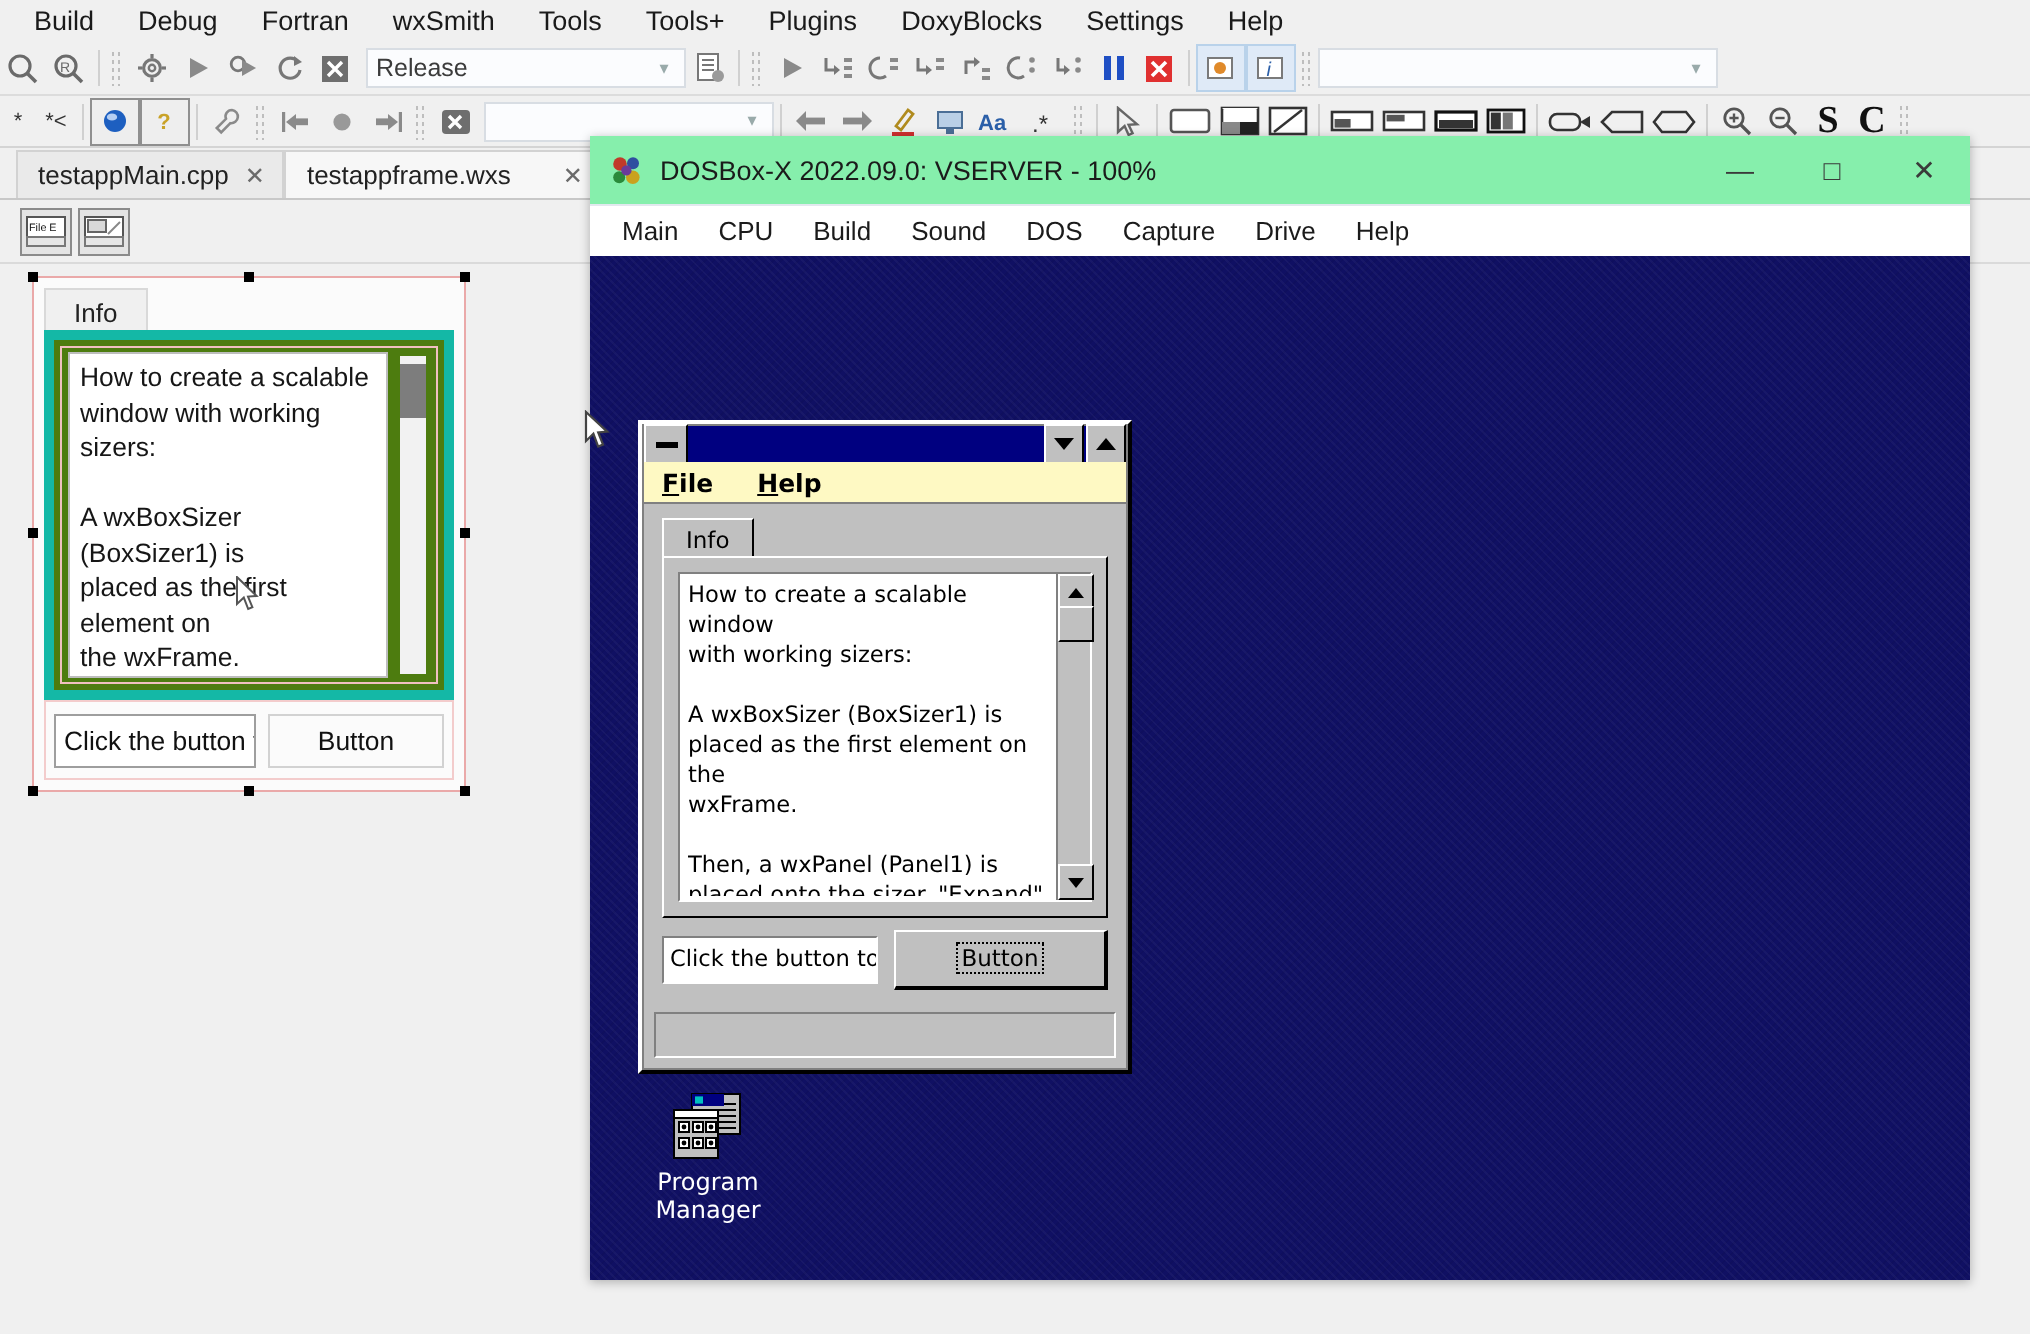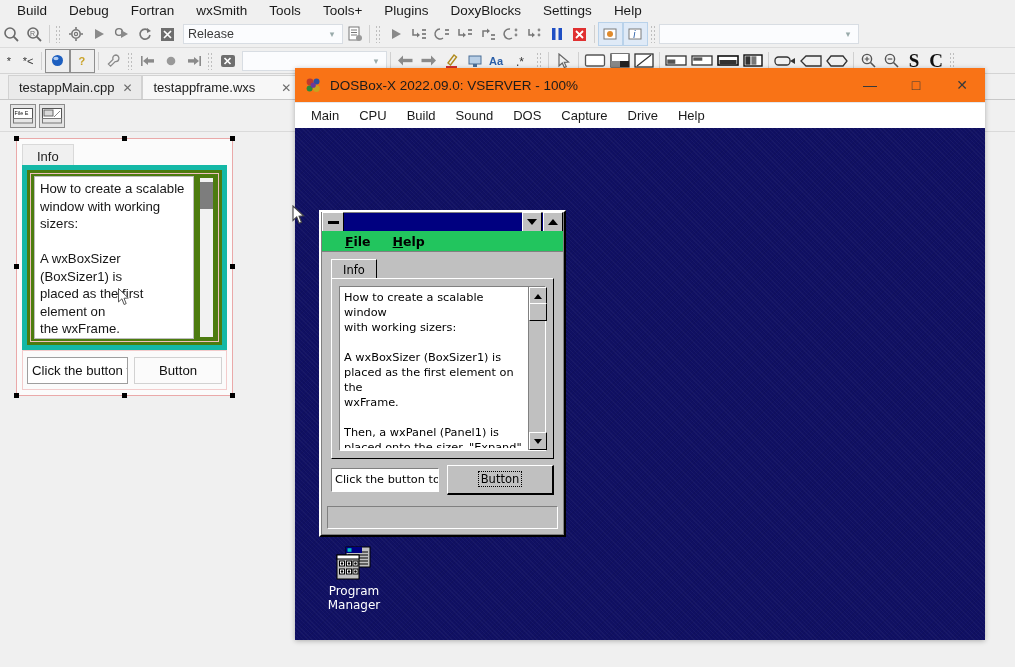--- a/index.html
+++ b/index.html
@@ -72,21 +72,21 @@
          display:flex;align-items:center;padding:0 4px;font-size:13.2px;color:#111;
          overflow:hidden;white-space:nowrap;}
   .dz-btn{width:86px;height:25px;background:#fbfbfb;border:1px solid #d2d2d2;
           display:flex;align-items:center;justify-content:center;font-size:13.2px;color:#111;}
 
   .cursor-arrow{position:absolute;pointer-events:none;}
 
   
   #dosbox{position:absolute;left:295px;top:68px;width:690px;height:572px;
           background:#f5f8fb;box-shadow:0 1px 5px rgba(0,0,0,.28);}
-  .dx-title{height:34px;background:#f97316;display:flex;align-items:center;
+  .dx-title{height:34px;background:#86efac;display:flex;align-items:center;
             border-bottom:1px solid #e2e8ee;}
   .dx-ico{width:17px;height:17px;margin:0 8px 0 10px;position:relative;}
   .dx-title-text{font-size:13.5px;color:#1b1b1b;flex:1;white-space:nowrap;}
   .dx-wbtn{width:46px;height:34px;display:flex;align-items:center;justify-content:center;
            color:#3a3a3a;font-size:14px;}
   .dx-menu{height:25px;background:#fff;display:flex;align-items:center;padding-left:6px;
            border-bottom:1px solid #e8e8e8;}
   .dx-menu .mi{font-size:13px;color:#1b1b1b;padding:1px 10px;}
   .dx-canvas{position:absolute;left:0;top:60px;right:0;bottom:0;
              background:#101063;
@@ -111,22 +111,22 @@
   .w31-sysbtn .bar{width:11px;height:3px;background:#000;}
   .w31-tbsp{flex:1;}
   .w31-mmbtn{width:18px;height:18px;background:#c0c0c0;margin-left:1px;
              border-top:1px solid #fff;border-left:1px solid #fff;
              border-right:1px solid #000;border-bottom:1px solid #000;
              display:flex;align-items:center;justify-content:center;}
   .tri-d{width:0;height:0;border-left:5px solid transparent;border-right:5px solid transparent;
          border-top:6px solid #000;}
   .tri-u{width:0;height:0;border-left:5px solid transparent;border-right:5px solid transparent;
          border-bottom:6px solid #000;}
-  .w31-menu{position:absolute;left:1px;top:19px;right:1px;height:20px;background:#22c55e;
-            border-bottom:1px solid #808080;display:flex;align-items:center;padding-left:23px;gap:22px;}
+  .w31-menu{position:absolute;left:1px;top:19px;right:1px;height:20px;background:#fef9c3;
+            border-bottom:1px solid #808080;display:flex;align-items:center;padding-left:9px;gap:22px;}
   .w31-menu .mi{font-size:12.5px;color:#000;font-weight:bold;}
   .w31-menu .mi u{text-decoration:underline;}
   .w31-body{position:absolute;left:1px;top:40px;right:1px;bottom:1px;background:#c0c0c0;}
 
   .nb{position:absolute;left:9px;top:7px;right:9px;height:200px;}
   .nb-tab{position:absolute;left:0;top:0;height:20px;padding:0 11px;background:#c0c0c0;
           display:flex;align-items:center;font-size:11.5px;color:#000;
           border-top:1px solid #fff;border-left:1px solid #fff;border-right:1px solid #000;}
   .nb-page{position:absolute;left:0;top:19px;right:0;bottom:0;background:#c0c0c0;
            border-top:1px solid #fff;border-left:1px solid #fff;

